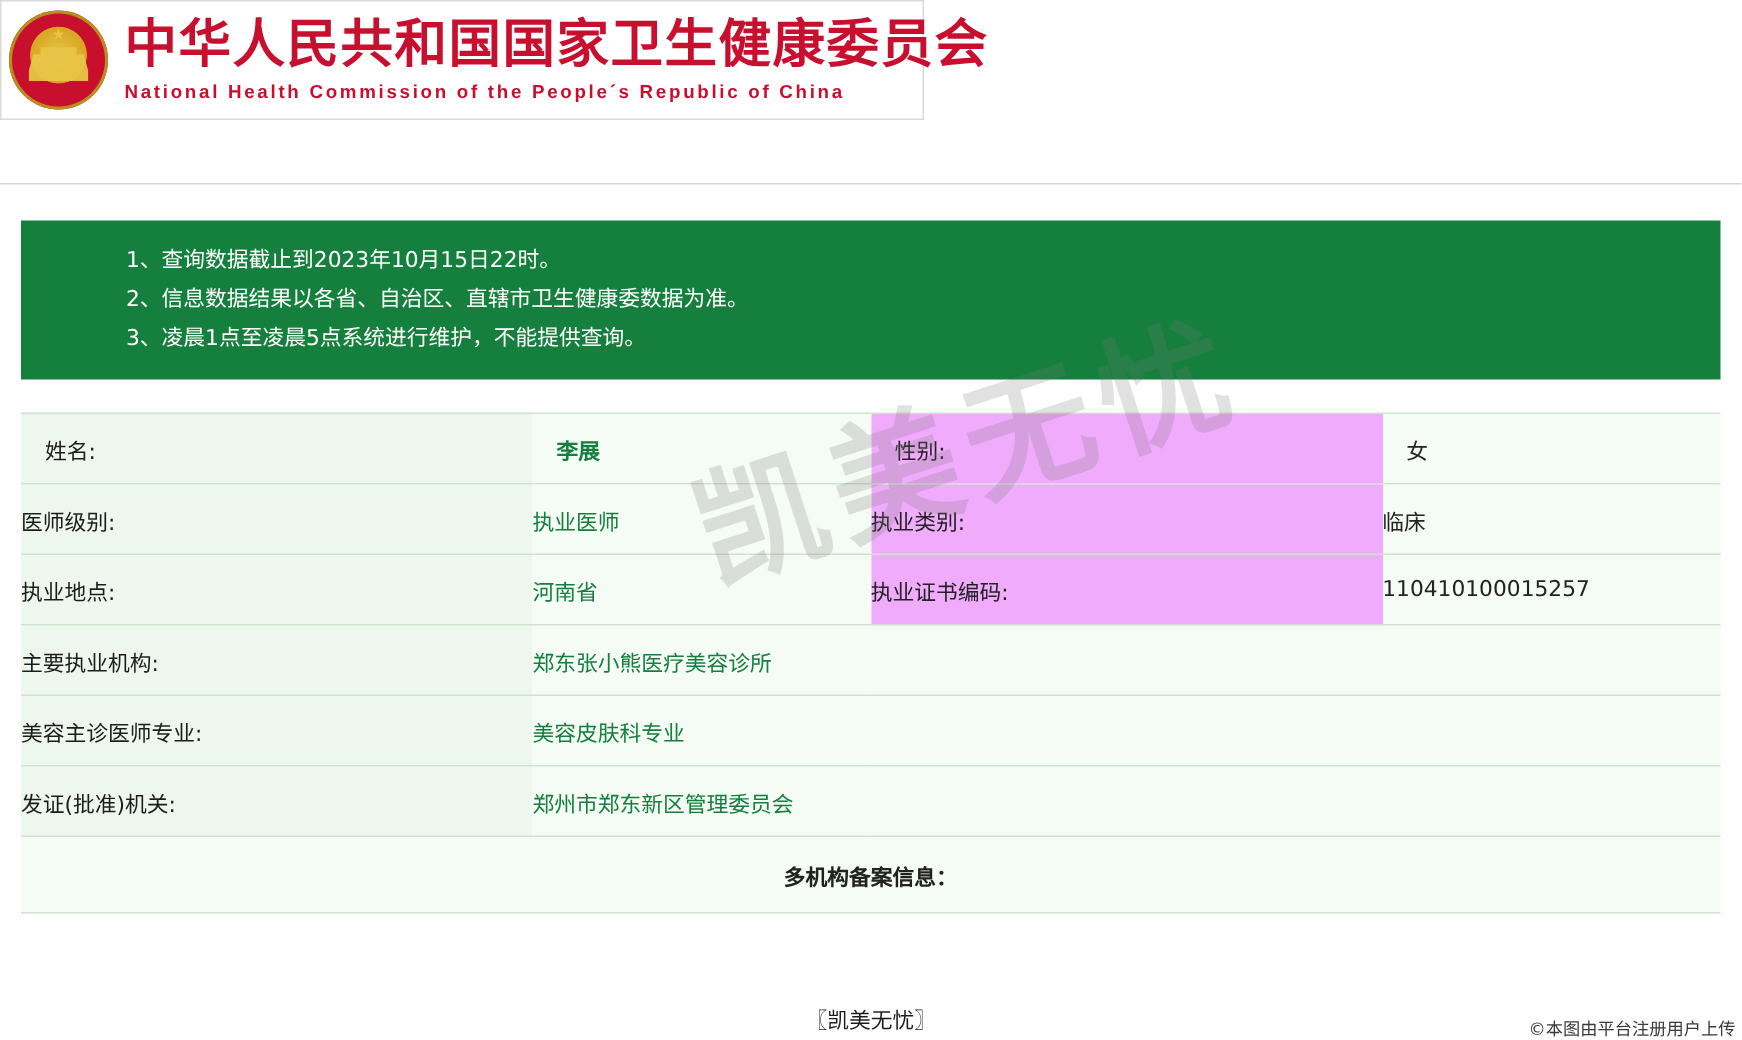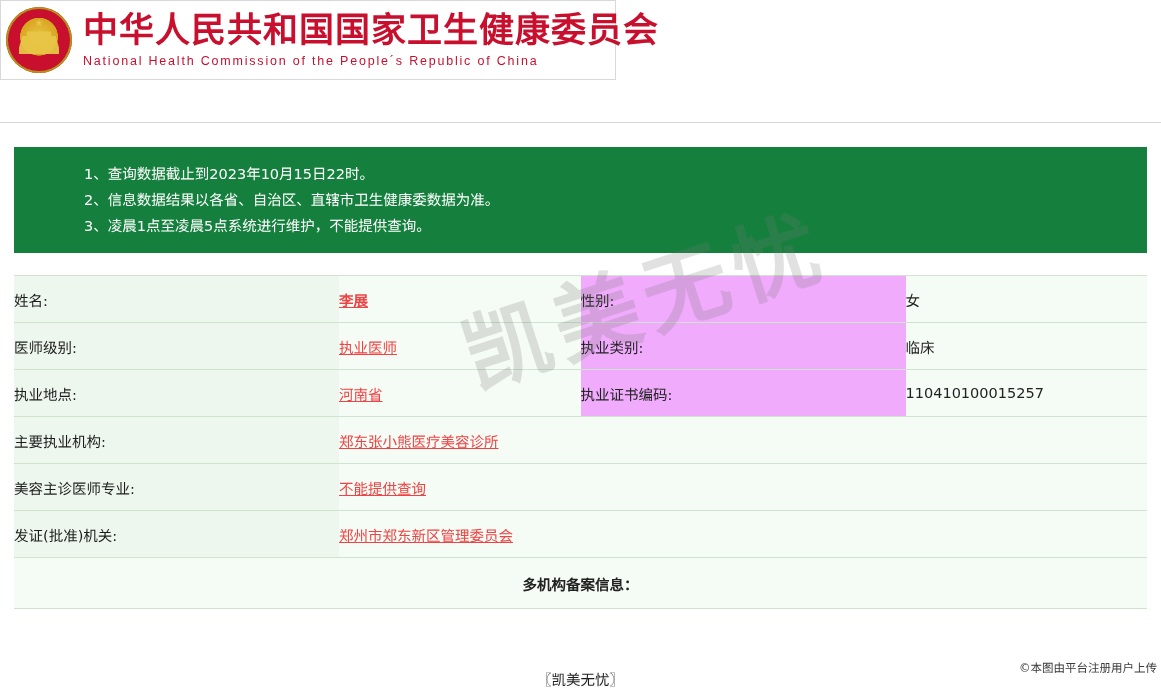--- a/index.html
+++ b/index.html
@@ -76,21 +76,21 @@
     font-family: "DejaVu Sans", "Liberation Sans", sans-serif;
     font-size: 35px;
     font-weight: bold;
     color: #c8102e;
     letter-spacing: 1px;
     line-height: 1.05;
     white-space: nowrap;
   }
   .title-en {
     font-size: 12.5px;
-    font-weight: normal;
+    font-weight: bold;
     color: #c8102e;
     letter-spacing: 1.8px;
     margin-top: 5px;
     white-space: nowrap;
   }
 
   
   .hr-line {
     width: 1161px;
     height: 1px;
@@ -122,32 +122,31 @@
     table-layout: fixed;
     font-family: "DejaVu Sans", "Liberation Sans", sans-serif;
   }
   .info-table td {
     border-bottom: 1px solid #cfe3cf;
     height: 46px;
     font-size: 14.5px;
     padding: 0;
     vertical-align: middle;
   }
-  .info-table tr:first-child td { border-top: 1px solid #cfe3cf; }
+  .info-table tr:first-child td { border-top: 1px solid #cfe3cf; padding-left: 16px; }
   .lbl {
     background: #eef7ee;
     width: 325px;
     padding-left: 14px;
     color: #1c1c1c;
   }
   .val {
     background: #f5fbf5;
     padding-left: 16px;
-    color: #ef4444;
-    text-decoration: underline;
+    color: #15803d;
   }
   .val-name { font-weight: bold; }
   .lbl-r { background: #f0abfc; width: 325px; padding-left: 14px; }
   .val-r  { background: #f5fbf5; padding-left: 16px; }
   .footer-row td {
     background: #f5fbf5;
     text-align: center;
     font-weight: bold;
     height: 50px;
     border-bottom: 1px solid #cfe3cf;
@@ -177,21 +176,21 @@
     bottom: 4px;
     text-align: center;
     font-family: "DejaVu Sans", "Liberation Sans", sans-serif;
     font-size: 14.5px;
     color: #1c1c1c;
     cursor: pointer;
   }
   .corner-note {
     position: absolute;
     right: 4px;
-    bottom: 18px;
+    bottom: 0;
     font-family: "DejaVu Sans", "Liberation Sans", sans-serif;
     font-size: 11.5px;
     color: #3a3a3a;
     white-space: nowrap;
   }
 </style>
 </head>
 <body>
 
 <div class="header">
@@ -233,21 +232,21 @@
       <td class="val">河南省</td>
       <td class="lbl-r">执业证书编码:</td>
       <td class="val-r">110410100015257</td>
     </tr>
     <tr>
       <td class="lbl">主要执业机构:</td>
       <td class="val" colspan="3">郑东张小熊医疗美容诊所</td>
     </tr>
     <tr>
       <td class="lbl">美容主诊医师专业:</td>
-      <td class="val" colspan="3">不能提供查询</td>
+      <td class="val" colspan="3">美容皮肤科专业</td>
     </tr>
     <tr>
       <td class="lbl">发证(批准)机关:</td>
       <td class="val" colspan="3">郑州市郑东新区管理委员会</td>
     </tr>
     <tr class="footer-row">
       <td colspan="4">多机构备案信息：</td>
     </tr>
   </tbody>
 </table>

